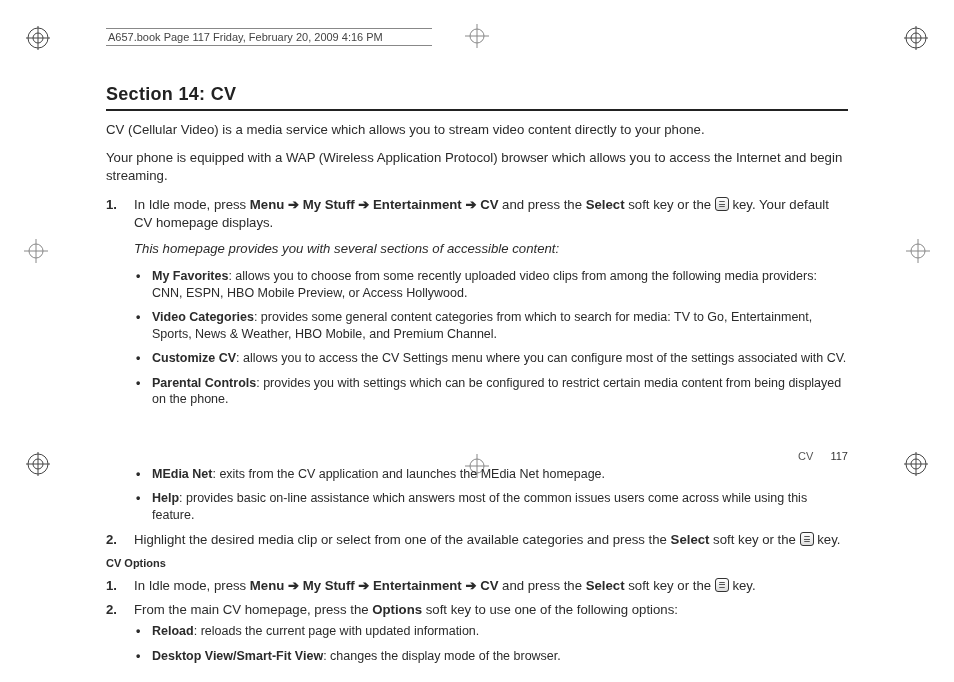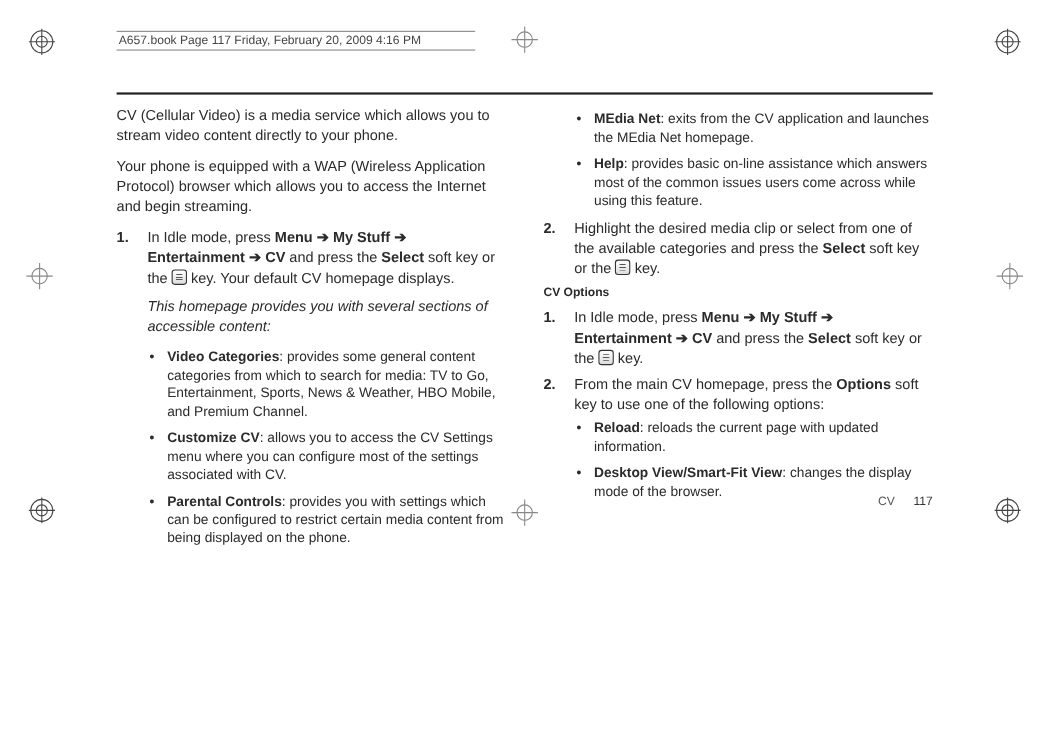--- a/index.html
+++ b/index.html
@@ -25,21 +25,21 @@
   
   .bookmeta { position: absolute; top: 28px; left: 106px; width: 326px; font-size: 11px; color: #444; }
   .bookmeta .rule { height: 1px; background: #888; }
   .bookmeta .txt { padding: 2px 2px; }
 
   .content { position: absolute; top: 84px; left: 106px; right: 106px; bottom: 60px; }
 
   h1.section { font-size: 18px; font-weight: 800; letter-spacing: 0.3px; margin-bottom: 4px; }
   .hr { height: 2px; background: #222; margin-bottom: 10px; }
 
-  .cols { display: flex; gap: 34px; }
+  .cols { display: flex; gap: 46px; flex-direction: column; }
   .col { flex: 1 1 50%; font-size: 13.2px; line-height: 1.38; color: #2b2b2b; }
   .col p { margin-bottom: 10px; }
 
   ol.steps { list-style: none; padding-left: 0; }
   ol.steps > li { position: relative; padding-left: 28px; margin-bottom: 6px; }
   ol.steps > li::before { content: attr(data-num) "."; position: absolute; left: 0; top: 0; font-weight: 700; }
 
   ul.bullets { list-style: none; padding-left: 0; margin-top: 4px; }
   ul.bullets > li { position: relative; padding-left: 18px; margin-bottom: 8px; font-size: 12.5px; line-height: 1.32; }
   ul.bullets > li::before { content: "•"; position: absolute; left: 2px; top: 0; font-weight: 700; }
@@ -121,34 +121,36 @@
       </svg>
     </div>
 
   <div class="bookmeta">
     <div class="rule"></div>
     <div class="txt">A657.book  Page 117  Friday, February 20, 2009  4:16 PM</div>
     <div class="rule"></div>
   </div>
 
   <div class="content">
+    <h1 class="section">Section 14: CV</h1>
     <div class="hr"></div>
 
     <div class="cols">
 
       <div class="col">
         <p>CV (Cellular Video) is a media service which allows you to stream video content directly to your phone.</p>
         <p>Your phone is equipped with a WAP (Wireless Application Protocol) browser which allows you to access the Internet and begin streaming.</p>
 
         <ol class="steps">
           <li data-num="1">
             <span>In Idle mode, press </span><span class="b">Menu</span><span class="arrow"> ➔ </span><span class="b">My Stuff</span><span class="arrow"> ➔ </span><span class="b">Entertainment</span><span class="arrow"> ➔ </span><span class="b">CV</span><span> and press the </span><span class="b">Select</span><span> soft key or the </span><span class="keyicon"></span><span> key. Your default CV homepage displays.</span>
             <p style="margin-top:8px;font-style:italic;">This homepage provides you with several sections of accessible content:</p>
 
             <ul class="bullets">
+              <li><span class="b">My Favorites</span><span>: allows you to choose from some recently uploaded video clips from among the following media providers: CNN, ESPN, HBO Mobile Preview, or Access Hollywood.</span></li>
               <li><span class="b">Video Categories</span><span>: provides some general content categories from which to search for media: TV to Go, Entertainment, Sports, News &amp; Weather, HBO Mobile, and Premium Channel.</span></li>
               <li><span class="b">Customize CV</span><span>: allows you to access the CV Settings menu where you can configure most of the settings associated with CV.</span></li>
               <li><span class="b">Parental Controls</span><span>: provides you with settings which can be configured to restrict certain media content from being displayed on the phone.</span></li>
             </ul>
           </li>
         </ol>
       </div>
 
       <div class="col">
         <ul class="bullets" style="padding-left:28px;">

